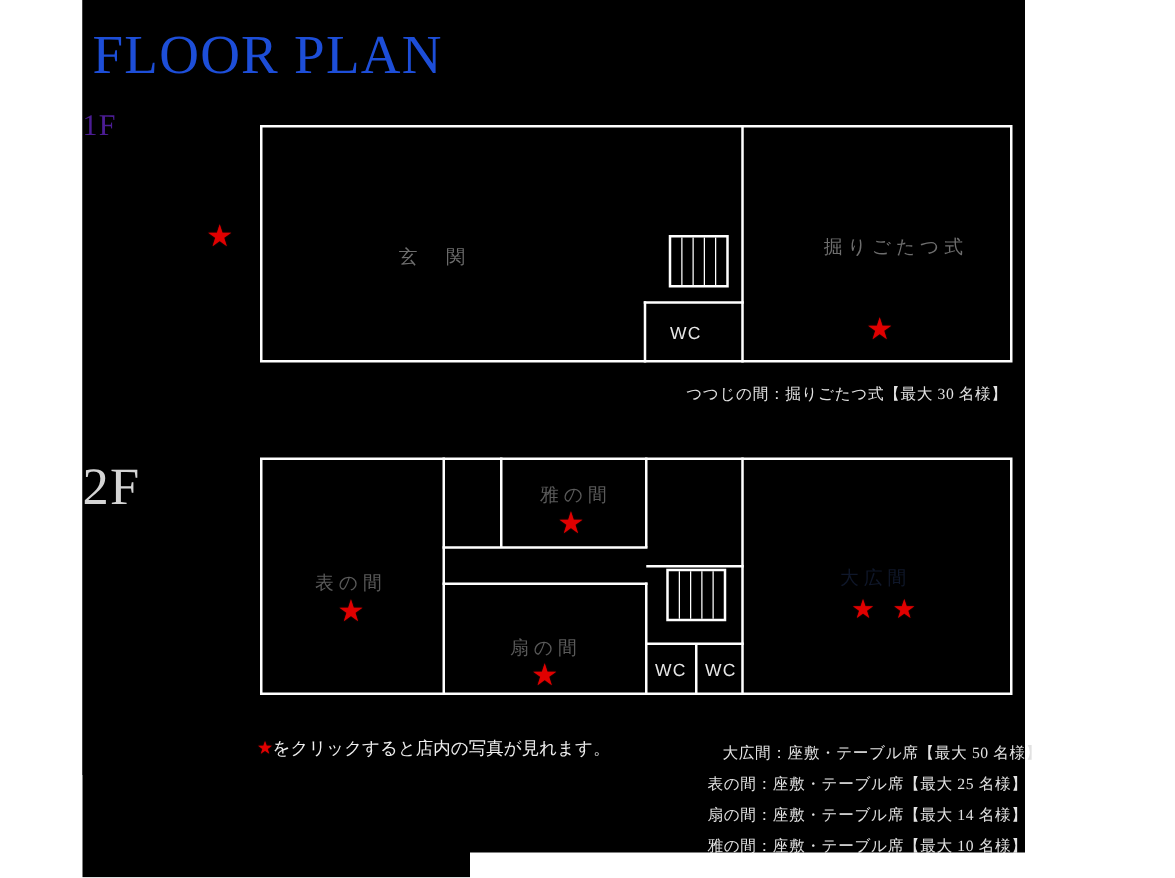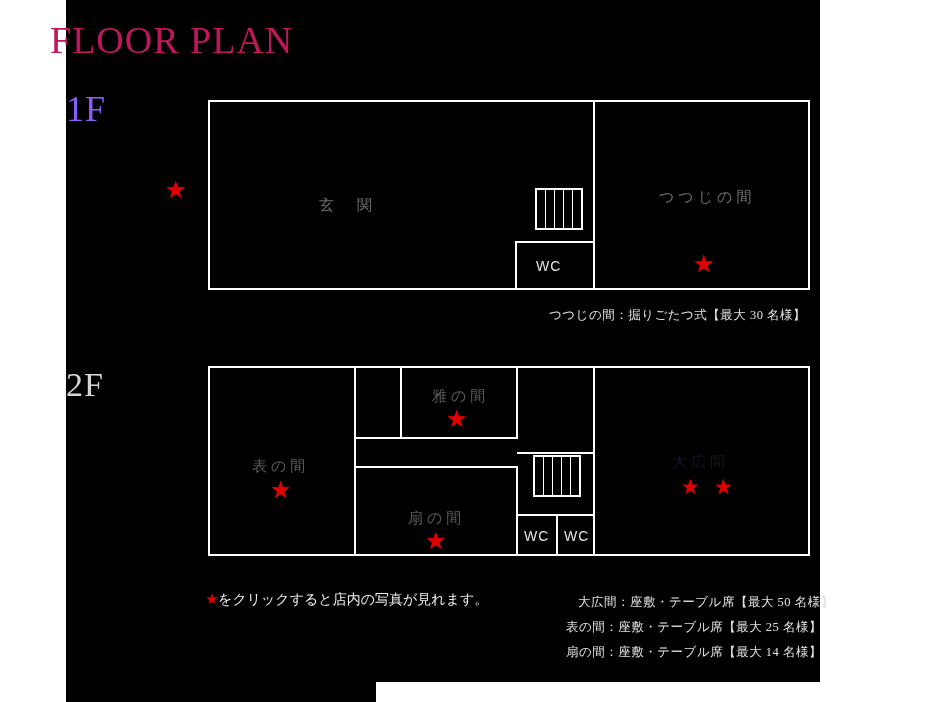--- a/index.html
+++ b/index.html
@@ -21,35 +21,35 @@
     background: #000000;
   }
   .title {
     position: absolute;
     color: #d8d8d8;
     font-family: "Liberation Serif", serif;
     letter-spacing: 1px;
     white-space: nowrap;
   }
   #floorplan-title {
-    left: 50px;
+    left: 74px;
     top: 18px;
-    font-size: 38px;
-    color: #be185d;
+    font-size: 44px;
+    color: #1d4ed8;
   }
   #label-1f {
     left: 66px;
     top: 88px;
-    font-size: 36px;
-    color: #8b5cf6;
+    font-size: 24px;
+    color: #4c1d95;
   }
   #label-2f {
     left: 66px;
     top: 366px;
-    font-size: 34px;
+    font-size: 42px;
     color: #d5d5d5;
   }
   
   .plan {
     position: absolute;
     border: 2px solid #ffffff;
     box-sizing: border-box;
   }
   .wall {
     position: absolute;
@@ -136,21 +136,21 @@
 
   <div class="stairs" style="left:535px; top:188px; width:48px; height:42px;">
     <i></i>
       <i></i>
       <i></i>
       <i></i>
       <i></i>
   </div>
 
   <div class="room-label" style="left:319px; top:196px;">玄　関</div>
-  <div class="room-label" style="left:659px; top:188px;">つつじの間</div>
+  <div class="room-label" style="left:659px; top:188px;">掘りごたつ式</div>
   <div class="wc-label" style="left:536px; top:258px;">WC</div>
 
   <div class="star" style="left:165px; top:178px;">★</div>
   <div class="star" style="left:693px; top:252px;">★</div>
 
   <div class="caption" style="left:549px; top:307px;">つつじの間：掘りごたつ式【最大 30 名様】</div>
 
   <div class="plan" style="left:208px; top:366px; width:602px; height:190px;"></div>
 
   <div class="wall" style="left:354px; top:366px; width:2px; height:190px;"></div>
@@ -190,14 +190,15 @@
   <div class="star small" style="left:681px; top:477px;">★</div>
   <div class="star small" style="left:714px; top:477px;">★</div>
 
   <div class="note" style="left:206px; top:589px;">
     <span class="star" style="position:relative; left:0; top:0; font-size:20px;">★</span><span>をクリックすると店内の写真が見れます。</span>
   </div>
 
   <div class="caption" style="left:547px; top:594px;margin-left:31px;">大広間：座敷・テーブル席【最大 50 名様】</div>
   <div class="caption" style="left:566px; top:619px;">表の間：座敷・テーブル席【最大 25 名様】</div>
   <div class="caption" style="left:566px; top:644px;">扇の間：座敷・テーブル席【最大 14 名様】</div>
+  <div class="caption" style="left:566px; top:669px;">雅の間：座敷・テーブル席【最大 10 名様】</div>
 
 </div>
 
 </body></html>

